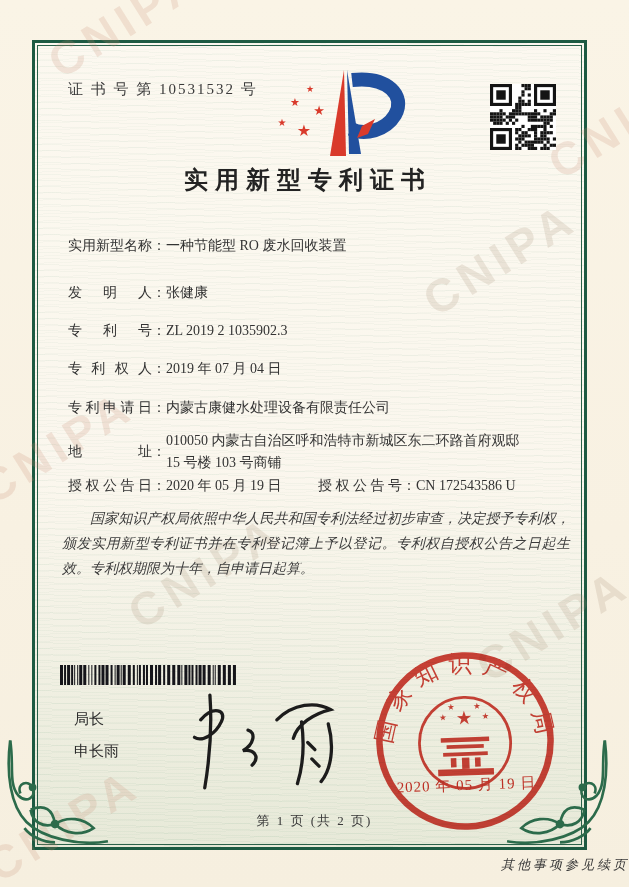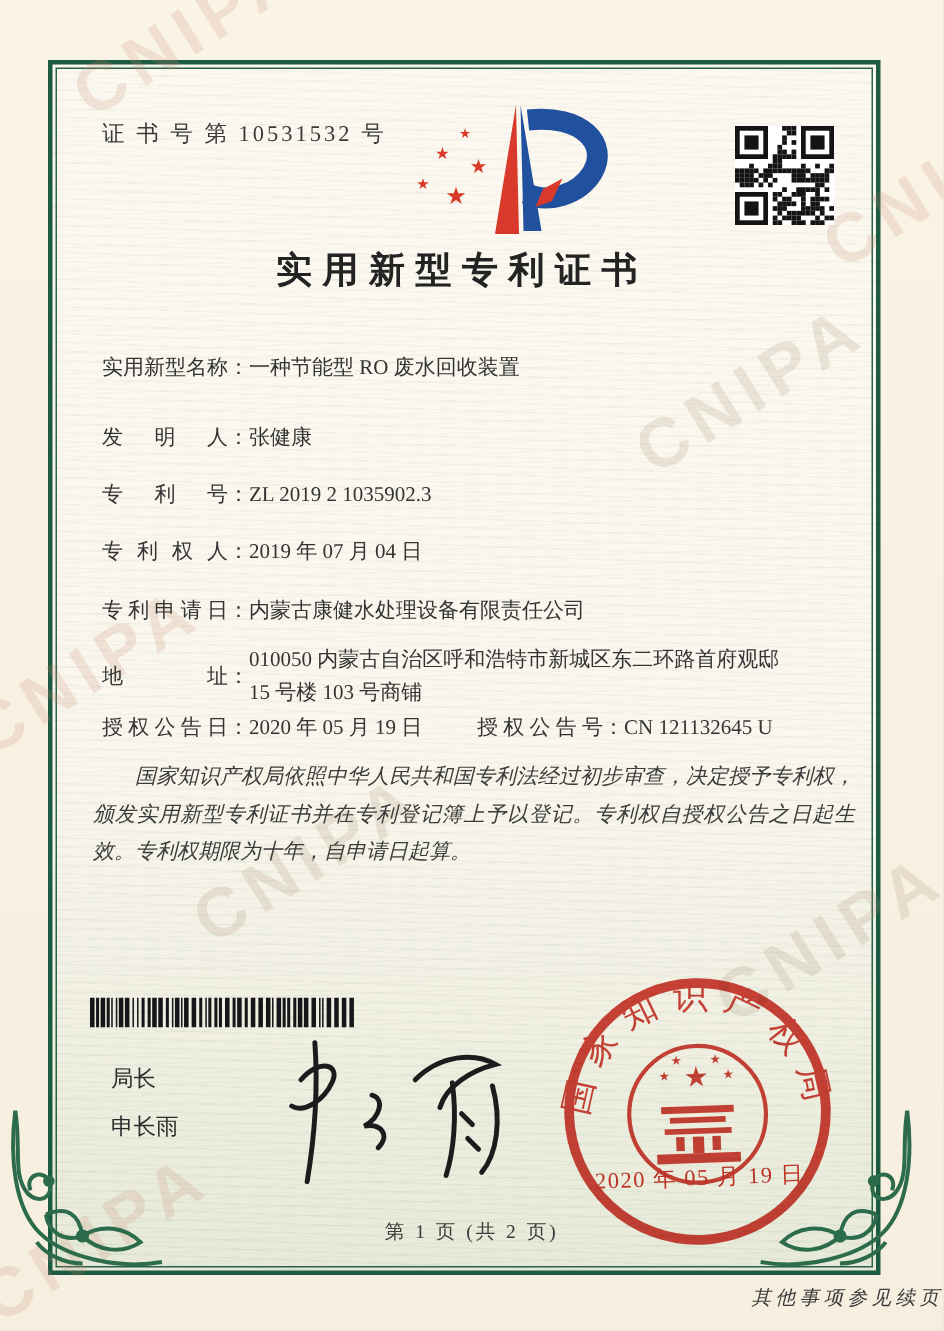--- a/index.html
+++ b/index.html
@@ -268,21 +268,21 @@
     <span class="flabel">地址</span>
       <span class="fcolon">：</span>
       <span class="fvalue" style="max-width:366px">010050 内蒙古自治区呼和浩特市新城区东二环路首府观邸 15 号楼 103 号商铺</span>
   </div>
   <div class="frow" style="top:475px">
     <span class="flabel">授权公告日</span>
       <span class="fcolon">：</span>
       <span class="fvalue gv">2020 年 05 月 19 日</span>
     <span class="flabel">授权公告号</span>
       <span class="fcolon">：</span>
-      <span class="fvalue">CN 121132645 U</span>
+      <span class="fvalue">CN 172543586 U</span>
   </div>
 
   <div class="abs paras">
     <p>国家知识产权局依照中华人民共和国专利法经过初步审查，决定授予专利权，颁发实用新型专利证书并在专利登记簿上予以登记。专利权自授权公告之日起生效。专利权期限为十年，自申请日起算。</p>
   </div>
 
   <svg class="abs barcode" id="barcode" viewBox="0 0 178 20" preserveAspectRatio="none">
       <rect x="0" y="0" width="3" height="20" fill="#15151a"></rect>
       <rect x="4" y="0" width="2" height="20" fill="#15151a"></rect>
       <rect x="7" y="0" width="3" height="20" fill="#15151a"></rect>

